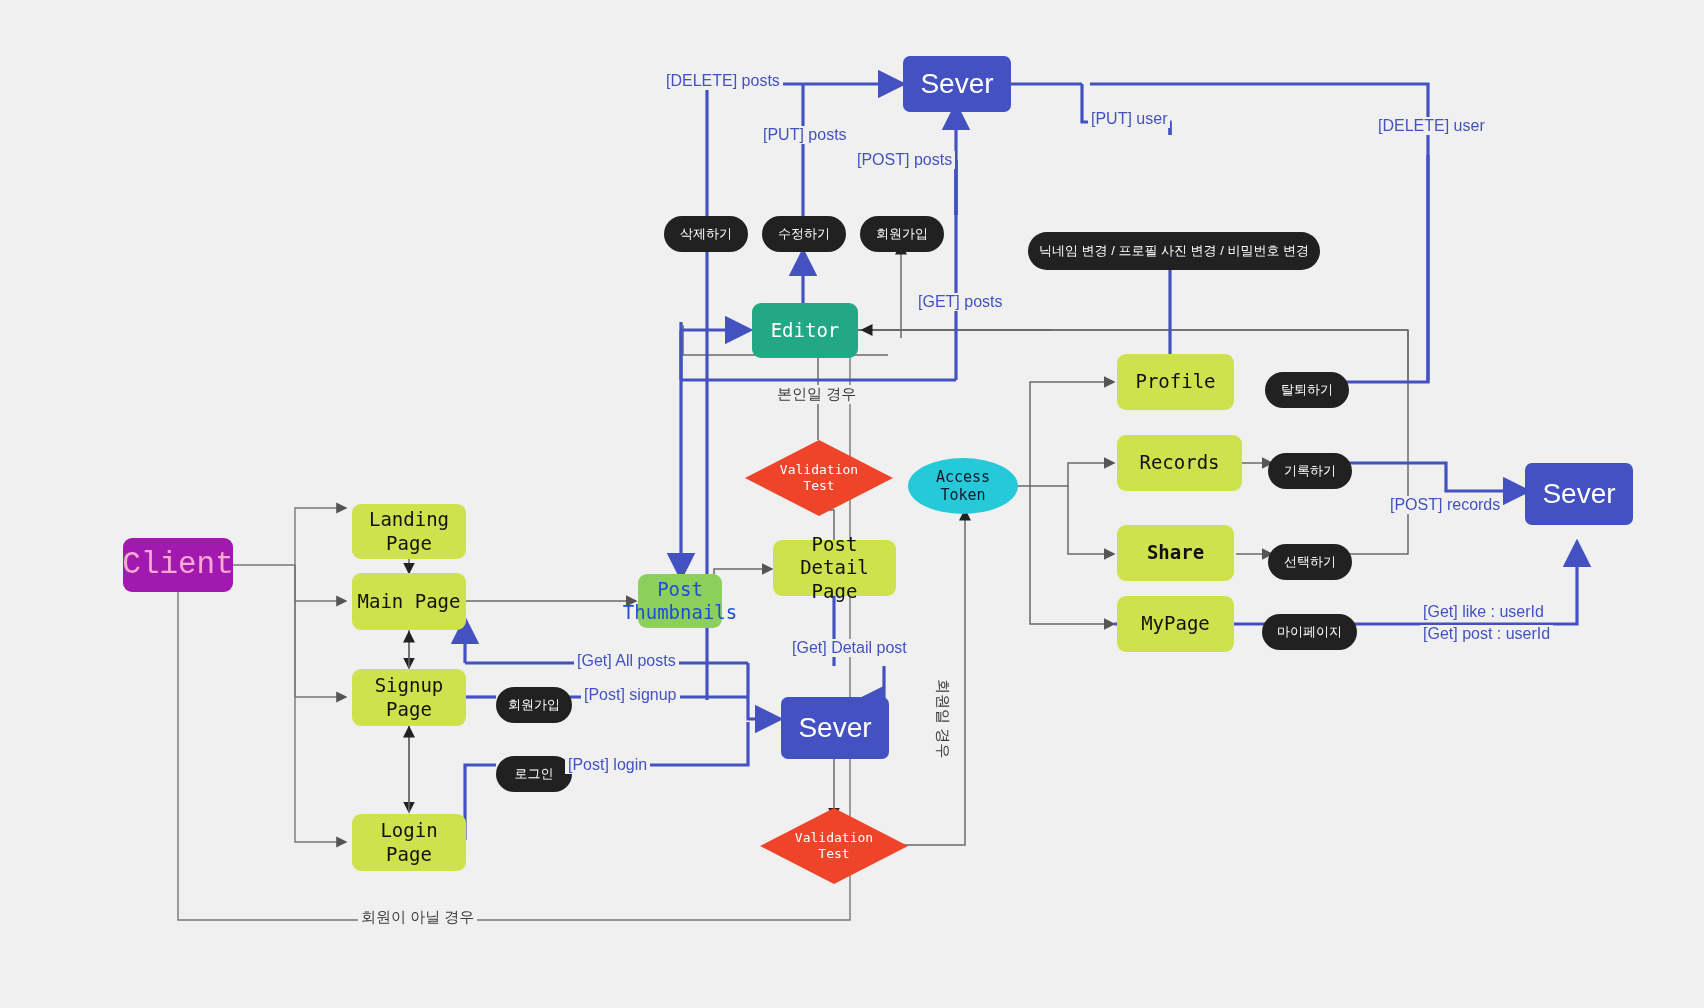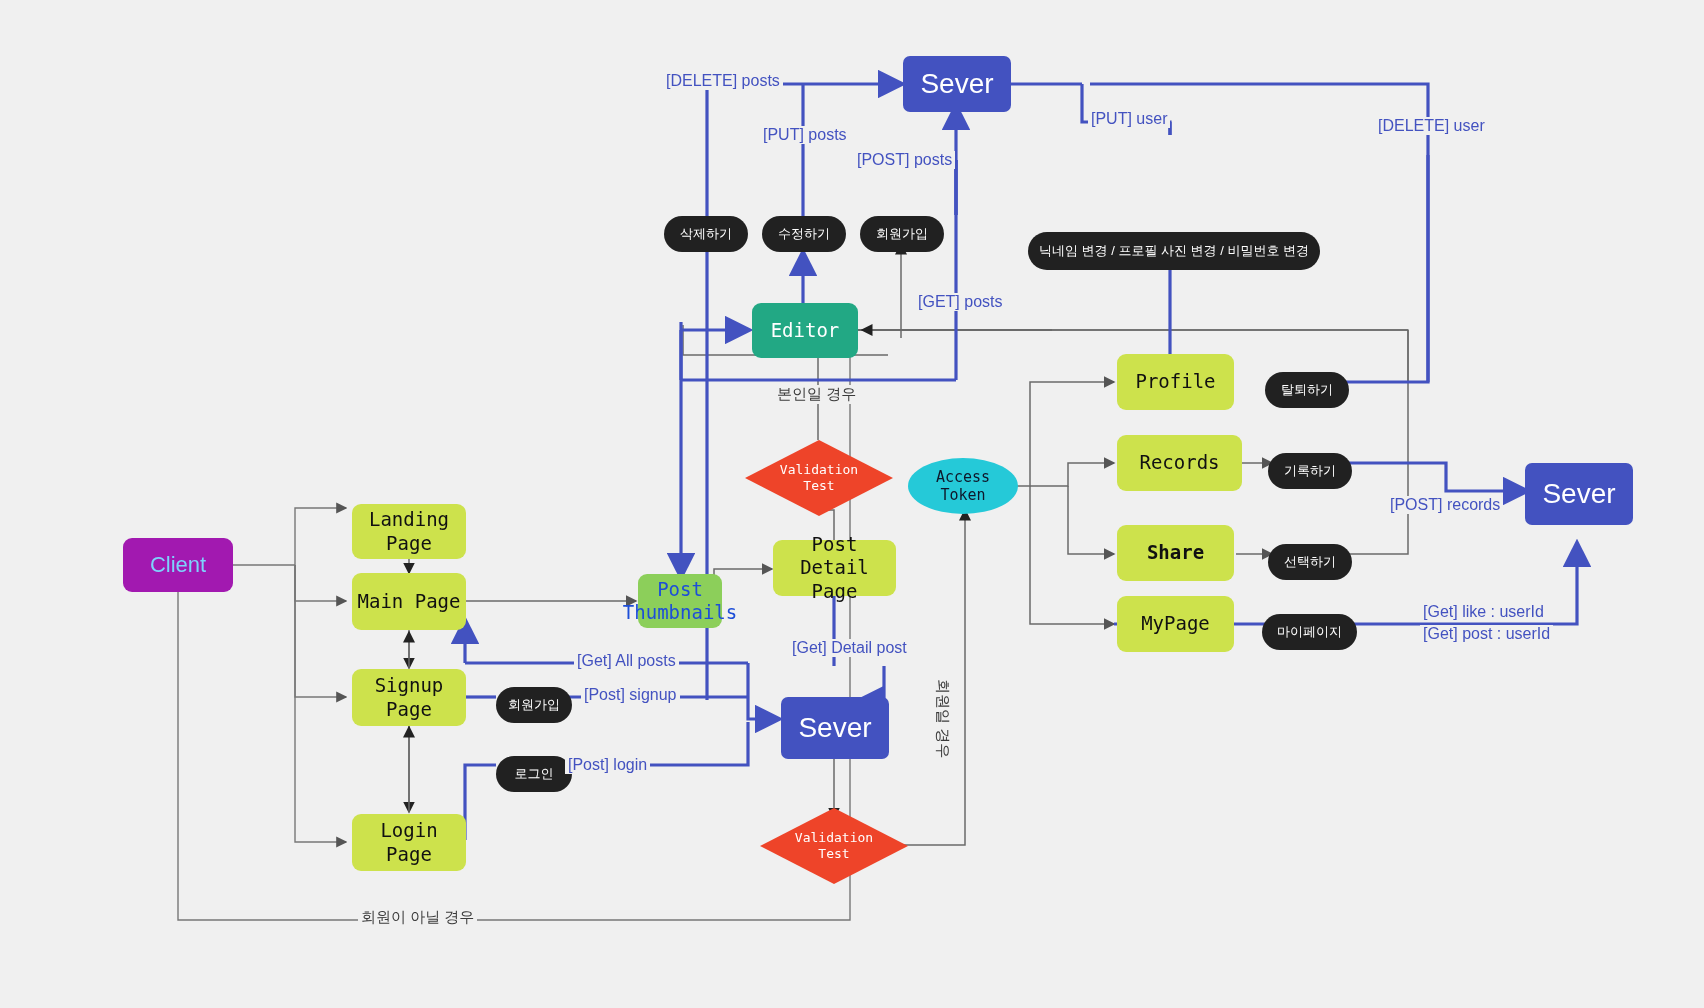--- a/index.html
+++ b/index.html
@@ -39,23 +39,23 @@
   .n-page {
     background: #cde24c;
     border-radius: 9px;
     color: #111;
     font-family: "DejaVu Sans Mono", "Liberation Mono", monospace;
     font-size: 19px;
   }
   .n-client {
     background: #a219b0;
     border-radius: 9px;
-    color: #7dd3fc;
-    font-family: Liberation Sans, sans-serif;
-    font-size: 22px;
+    color: #f9a8d4;
+    font-family: Liberation Mono, monospace;
+    font-size: 31px;
   }
   .n-server {
     background: #4352c0;
     border-radius: 7px;
     color: #ffffff;
     font-family: "Liberation Sans", sans-serif;
     font-size: 28px;
     font-weight: 400;
   }
   .n-editor {

